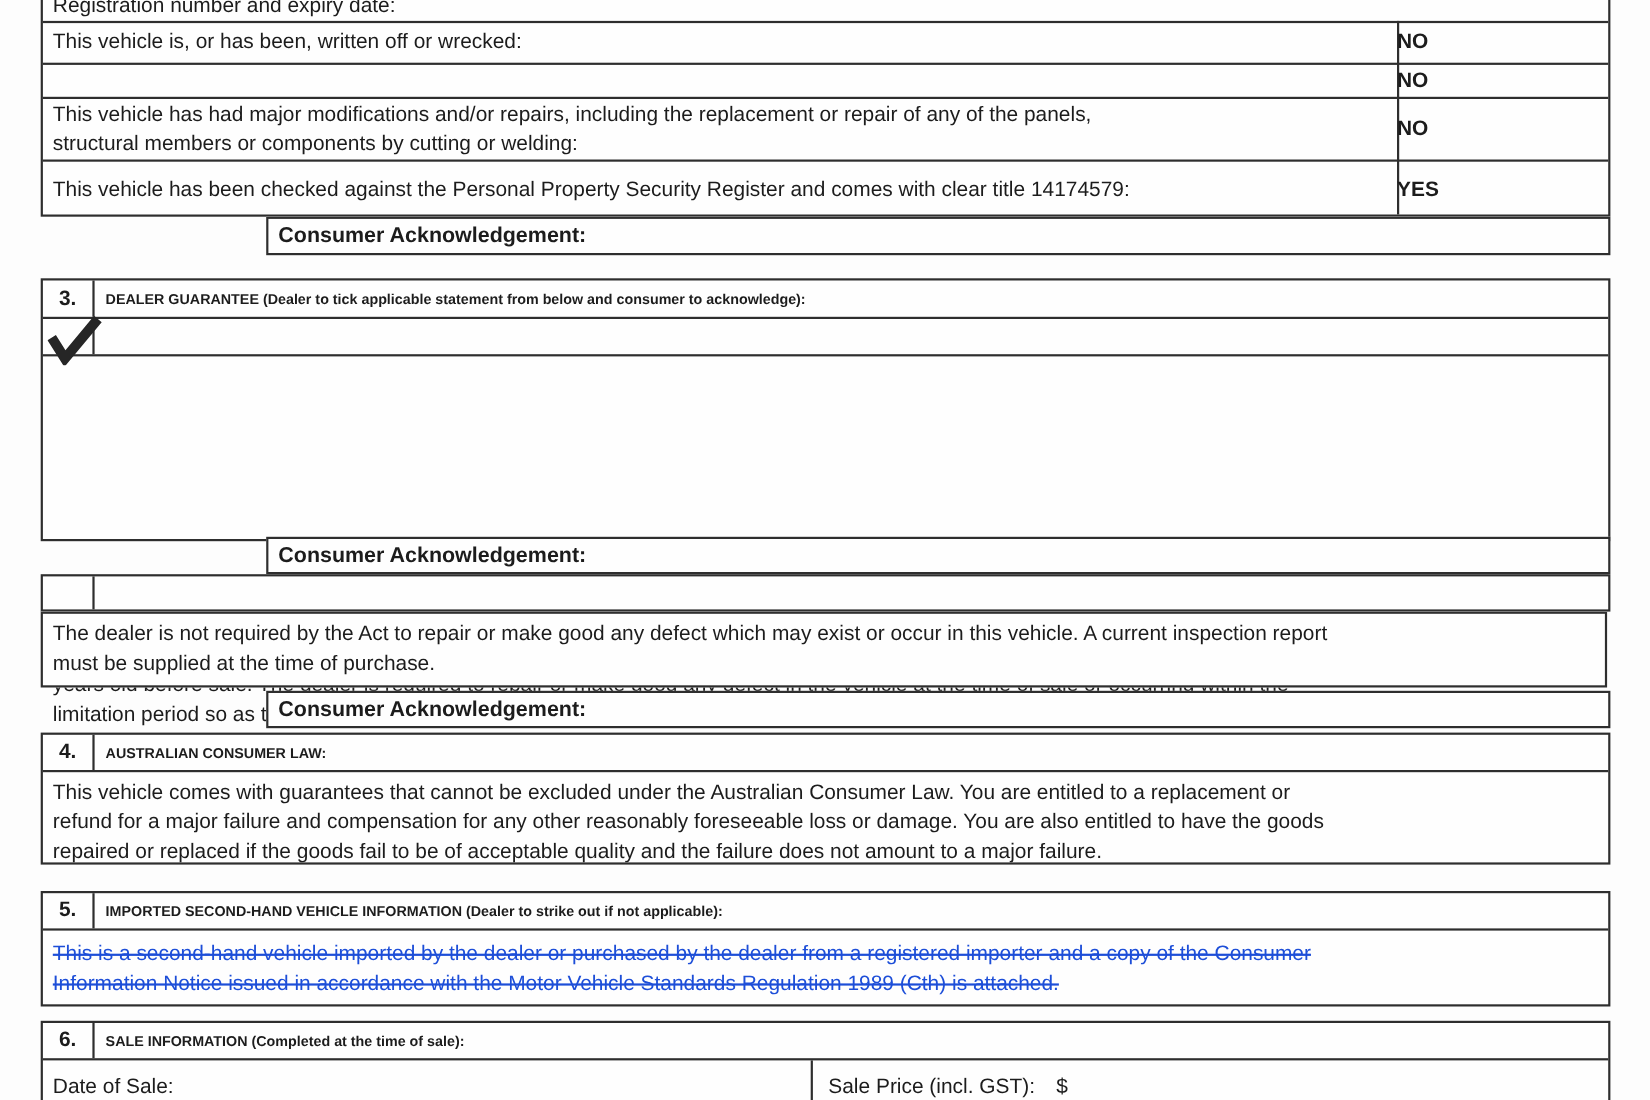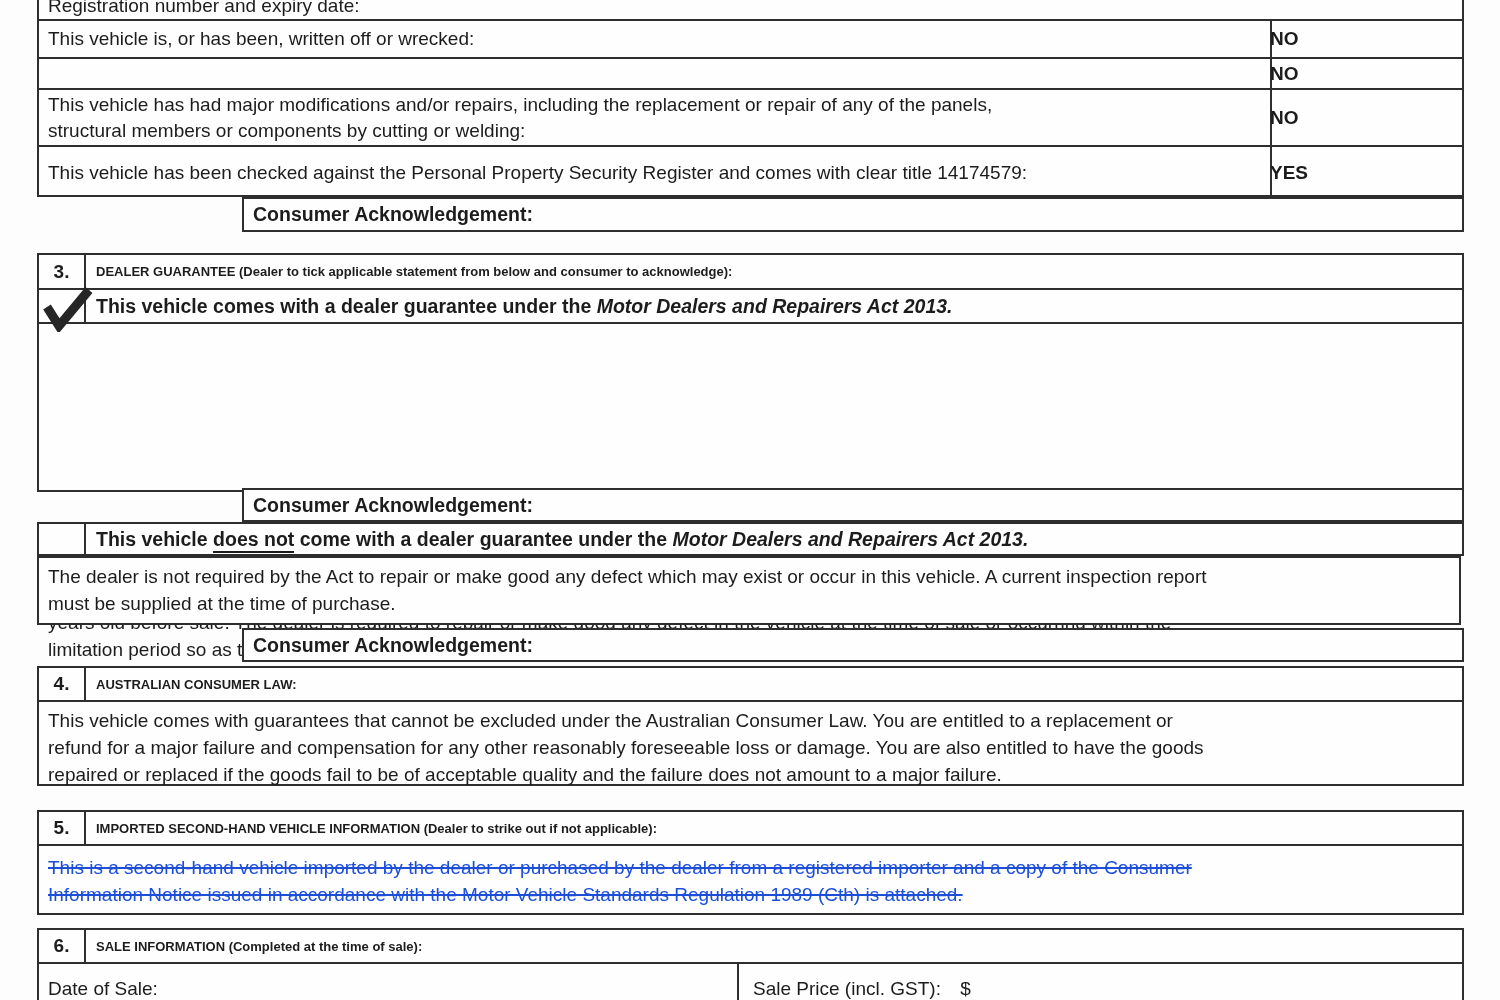--- a/index.html
+++ b/index.html
@@ -66,37 +66,35 @@
     <div class="row" style="height:35px;">
       <div class="numcell">3.</div>
       <div class="headtitle">DEALER GUARANTEE (Dealer to tick applicable statement from below and consumer to acknowledge):</div>
     </div>
     <div class="row" style="height:34px;">
       <div class="numcell" style="overflow:visible;">
         <svg class="tick" viewBox="0 0 50 46">
           <path d="M4 21 L16 40 L46 4" fill="none" stroke="#262626" stroke-width="9" stroke-linecap="butt" stroke-linejoin="miter"></path>
         </svg>
       </div>
-      <div class="stmt"><span>This vehicle comes with a dealer guarantee under the </span><span class="act">Motor Dealers and Repairers Act 2013.</span></div>
     </div>
     <div class="para" style="top:322px;">This motor vehicle is a second-hand motor vehicle (other than a motor cycle) driven for not more than 160,000 km and not more than 10
 years old before sale. The dealer is required to repair or make good any defect in the vehicle at the time of sale or occurring within the
 limitation period so as to place the vehicle in a reasonable condition having regard to its age. This does not cover incidental or accidental
 damage that occurred after the sale of the vehicle, damage caused by driver misuse/negligence or superficial damage to
 paintwork/upholstery. This guarantee cannot be waived by either party to the sales agreement. The limitation period for the dealer guarantee
 for this vehicle is 3 months or 5,000 km driven after sale (whichever comes first).</div>
   </div>
 
   <div class="ackbox" style="left:242px;top:488px;width:1222px;height:34px;">
     <span>Consumer Acknowledgement:</span>
   </div>
 
   <div class="box" style="left:37px;top:522px;width:1427px;height:34px;display:flex;align-items:center;">
     <div class="numcell" style="height:100%;"></div>
-    <div class="stmt"><span>This vehicle </span><span class="dn">does not</span><span> come with a dealer guarantee under the </span><span class="act">Motor Dealers and Repairers Act 2013.</span></div>
   </div>
 
   <div class="box" style="left:37px;top:556px;width:1424px;height:69px;">
     <div class="para" style="top:0;">The dealer is not required by the Act to repair or make good any defect which may exist or occur in this vehicle. A current inspection report
 must be supplied at the time of purchase.</div>
   </div>
 
   <div class="ackbox" style="left:242px;top:628px;width:1222px;height:34px;">
     <span>Consumer Acknowledgement:</span>
   </div>

